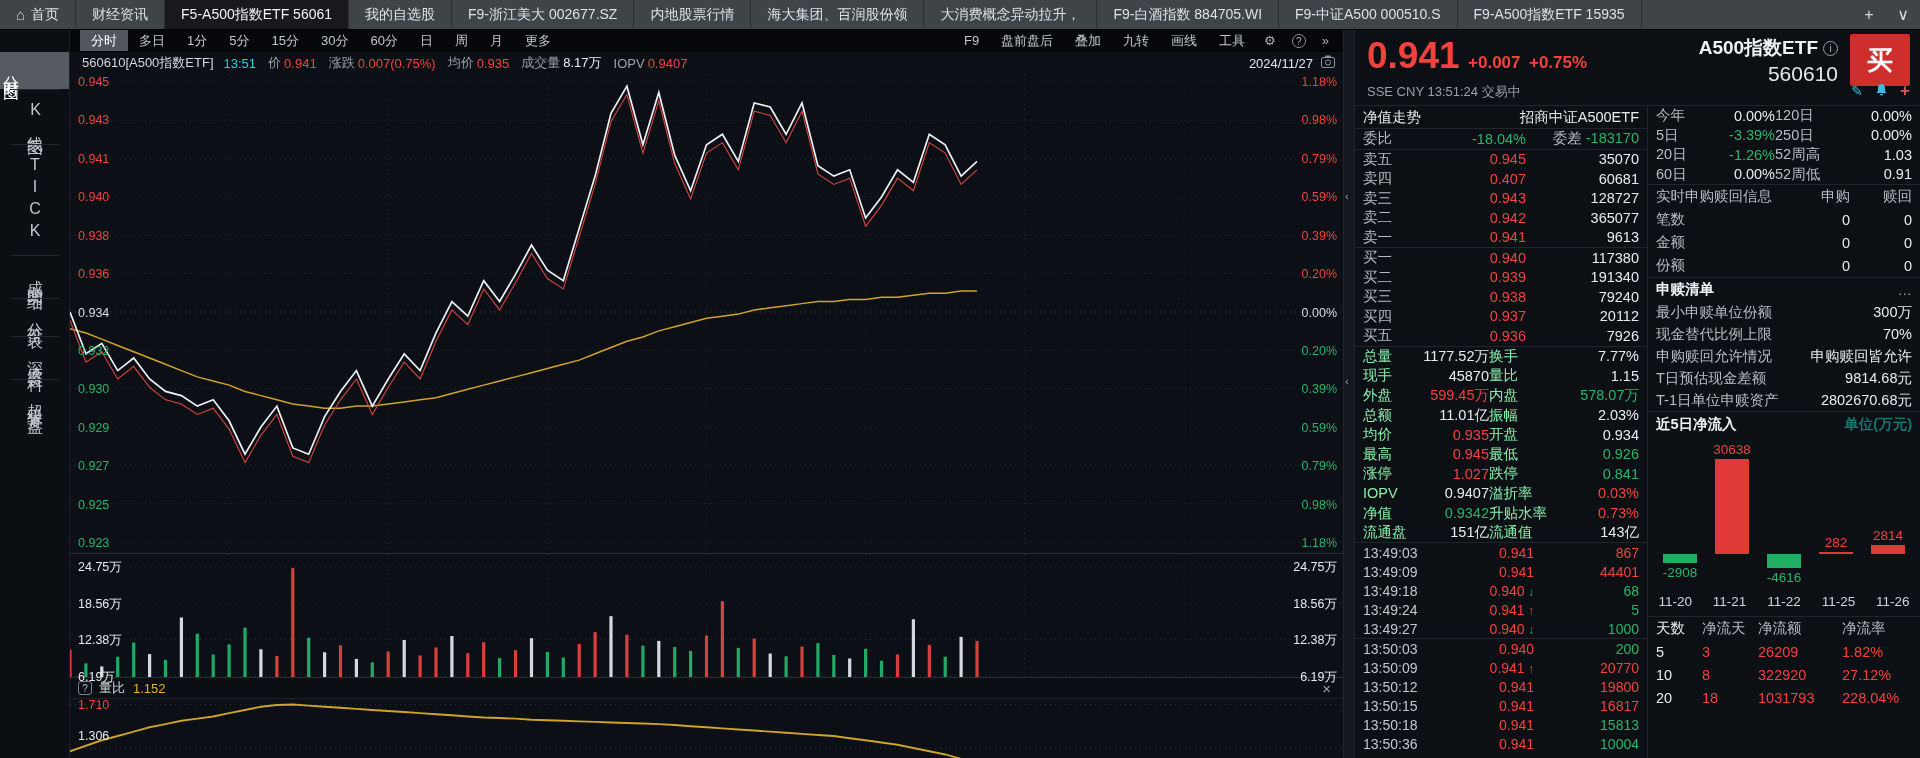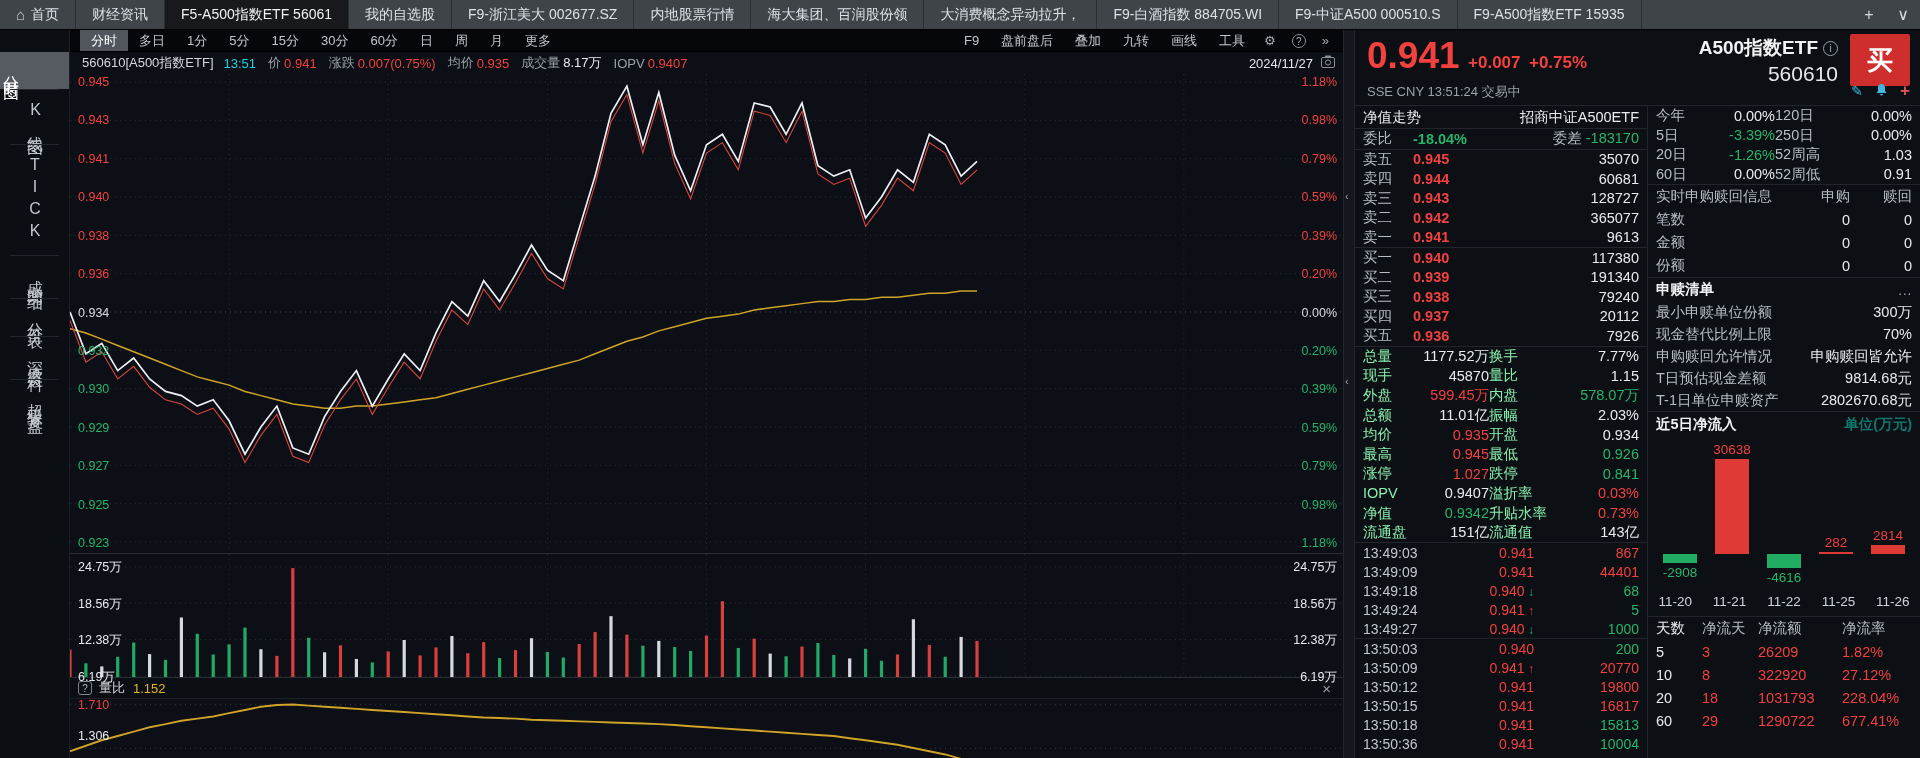--- a/index.html
+++ b/index.html
@@ -78,21 +78,21 @@
   .q-ic { font-size:14px; color:#3fb9de; cursor:pointer; }
   .q-ic.plus { color:#e05555; font-weight:bold; font-size:17px; }
 
   .cols { flex:1; display:flex; min-height:0; }
   .col-l { width:293px; flex:none; border-right:1px solid #22262c; display:flex; flex-direction:column; font-size:14.5px; }
   .col-r { flex:1; display:flex; flex-direction:column; font-size:14.5px; min-width:0; }
 
   .bk-head { height:23px; display:flex; align-items:center; padding:0 8px; border-bottom:1px solid #22262c; flex:none; }
   .bk-head .t1 { color:#e8ebee; } .bk-head .t2 { margin-left:auto; color:#e8ebee; }
   .row2 { display:grid; grid-template-columns:50px 1fr 1fr; padding:0 8px; height:19.5px; align-items:center; }
-  .row2 .lb { color:#b7bdc5; } .row2 .pr { text-align:left;font-weight:bold; } .row2 .vv { text-align:right; color:#e8ebee; }
+  .row2 .lb { color:#b7bdc5; } .row2 .pr { text-align:right; } .row2 .vv { text-align:right; color:#e8ebee; }
   .up { color:#f3413e !important; } .dn { color:#25b56c !important; } .wt { color:#e8ebee !important; }
   .sep { height:1px; background:#22262c; flex:none; }
   .stat-row { display:grid; grid-template-columns:48px 1fr 72px 1fr; padding:0 8px; height:19.6px; align-items:center; }
   .stat-row .lb { color:#86efac; } .stat-row .va { text-align:right; }
   .tick-row { display:grid; grid-template-columns:66px 1fr 1fr; padding:0 8px; height:19px; align-items:center; font-size:14px; }
   .tick-row .tt { color:#c3c8cf; } .tick-row .tp { text-align:right; } .tick-row .tv { text-align:right; }
   .arr { font-size:12px; }
 
   .perf-row { display:grid; grid-template-columns:44px 1fr 62px 1fr; padding:0 8px; height:19.5px; align-items:center; }
   .perf-row .lb { color:#b7bdc5; } .perf-row .va { text-align:right; color:#e8ebee; }
@@ -422,21 +422,21 @@
               <span class="vv"><span class="lb">委差 </span><span class="dn">-183170</span></span>
             </div>
             <div class="sep"></div>
             <div class="row2">
               <span class="lb">卖五</span>
               <span class="pr up">0.945</span>
               <span class="vv">35070</span>
             </div>
             <div class="row2">
               <span class="lb">卖四</span>
-              <span class="pr up">0.944</span>
+              <span class="pr up">0.407</span>
               <span class="vv">60681</span>
             </div>
             <div class="row2">
               <span class="lb">卖三</span>
               <span class="pr up">0.943</span>
               <span class="vv">128727</span>
             </div>
             <div class="row2">
               <span class="lb">卖二</span>
               <span class="pr up">0.942</span>
@@ -705,25 +705,19 @@
                 <div>8</div>
                 <div>322920</div>
                 <div>27.12%</div>
               </div>
               <div class="ft-row dt">
                 <div>20</div>
                 <div>18</div>
                 <div>1031793</div>
                 <div>228.04%</div>
               </div>
-              <div class="ft-row dt">
-                <div>60</div>
-                <div>29</div>
-                <div>1290722</div>
-                <div>677.41%</div>
-              </div>
             </div>
           </div>
       </div>
     </div>
 
   </div>
 </div>
 
 </body></html>

